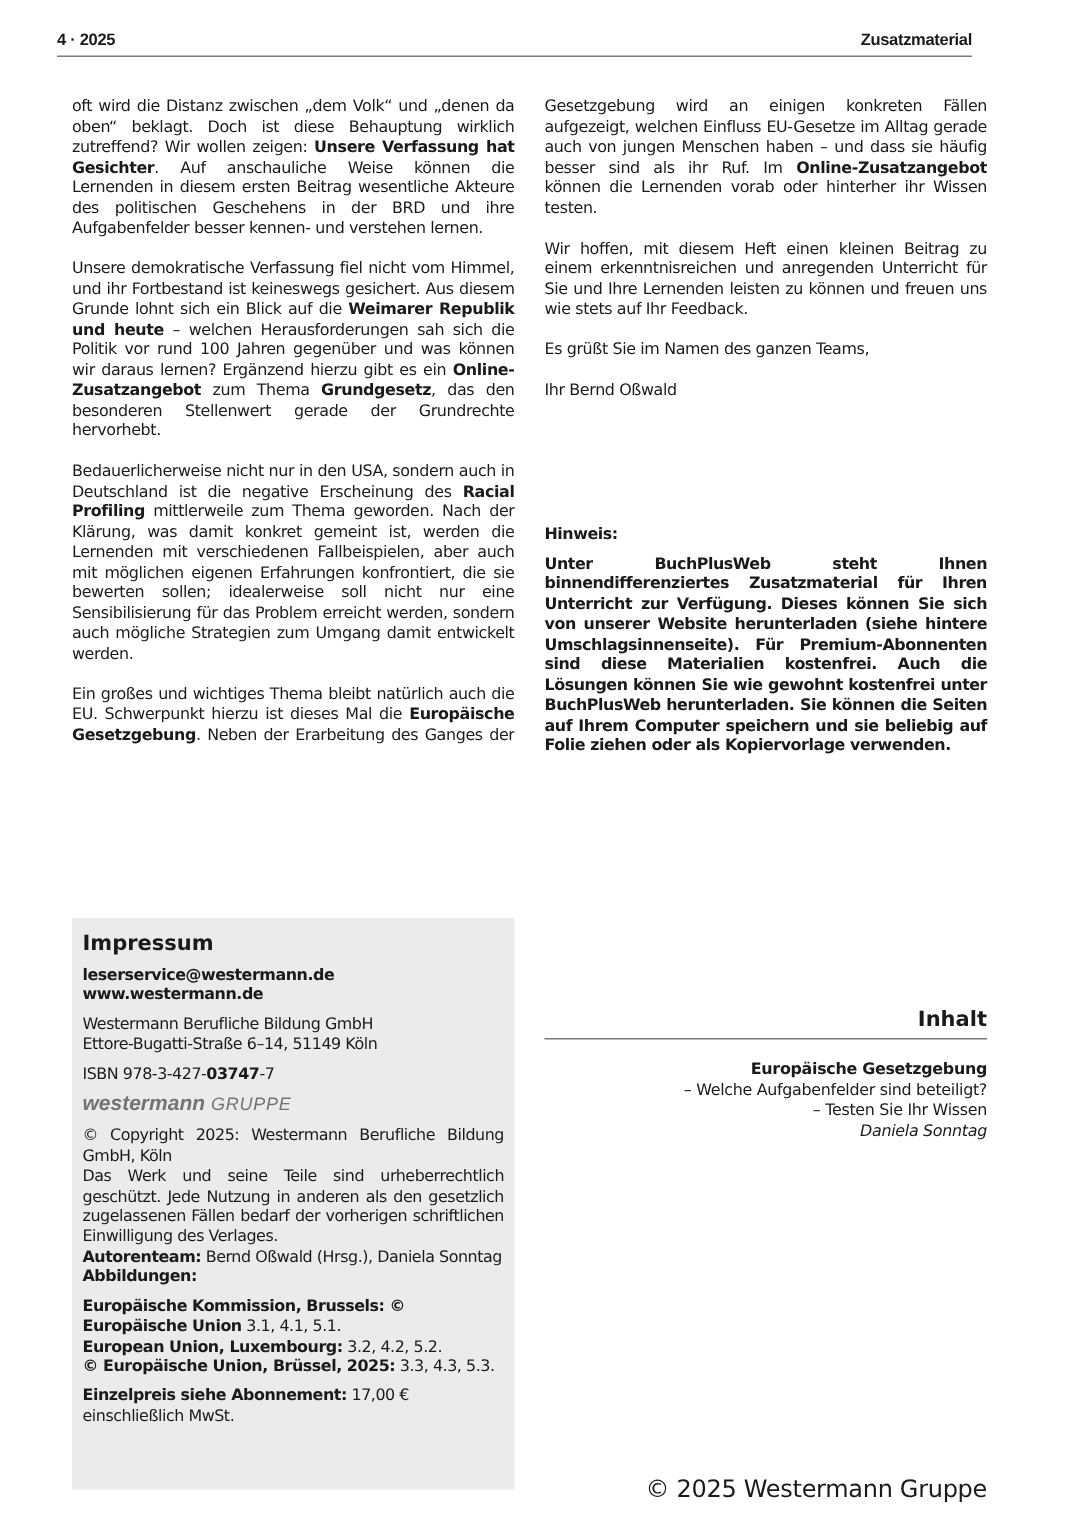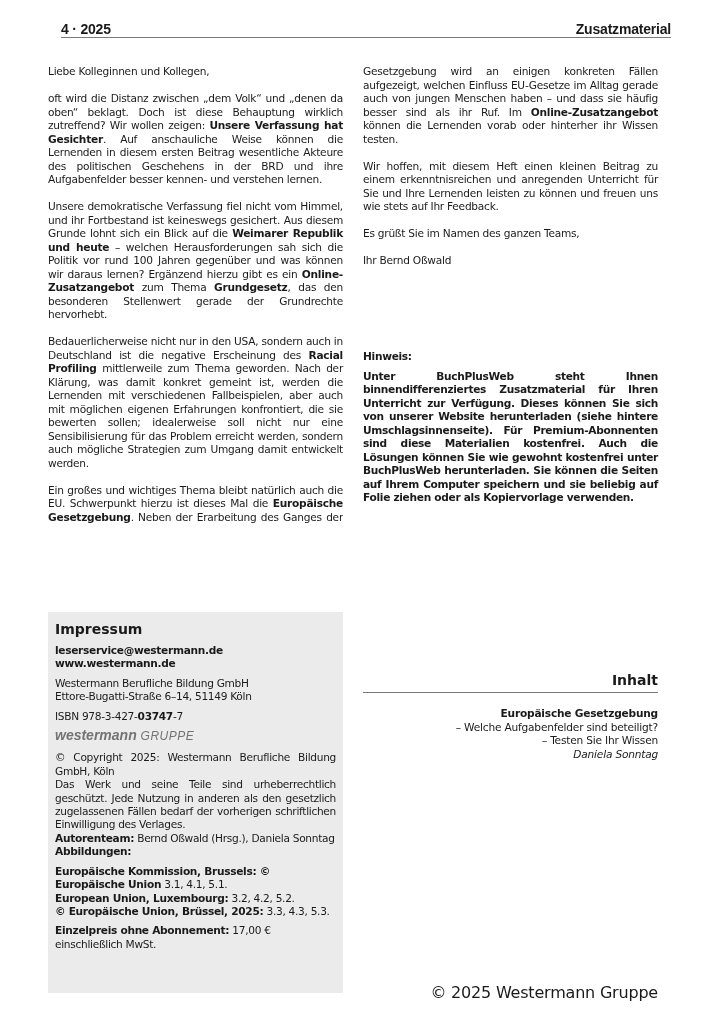--- a/index.html
+++ b/index.html
@@ -2,24 +2,24 @@
 <html><head>
   <meta charset="utf-8">
   <style>
     html, body { margin: 0; padding: 0; background: #ffffff; }
     body {
       width: 720px; height: 1019px; position: relative; overflow: hidden;
       font-family: "DejaVu Sans", "Liberation Sans", sans-serif;
       color: #1a1a1a;
     }
     .header {
-      position: absolute; left: 61px; top: 21px; width: 610px; height: 16px;
+      position: absolute; left: 38px; top: 21px; width: 610px; height: 16px;
       border-bottom: 1.5px solid #7a7a7a;
       font-family: "Liberation Sans", sans-serif; font-weight: bold;
-      font-size: 14px; letter-spacing: -0.2px;
+      font-size: 11px; letter-spacing: -0.2px;
     }
     .header .left { position: absolute; left: 0; top: 0; }
     .header .right { position: absolute; right: 0; top: 0; }
     .col {
       position: absolute; font-size: 10.6px; line-height: 13.5px;
       text-align: justify; letter-spacing: -0.25px;
       font-family: "DejaVu Sans", sans-serif;
     }
     .col p { margin: 0 0 13.5px 0; }
     .col-left { left: 48px; top: 65px; width: 295px; }
@@ -64,21 +64,20 @@
   </style>
 </head>
 <body>
 
 <div class="header">
   <span class="left">4 · 2025</span>
   <span class="right">Zusatzmaterial</span>
 </div>
 
 <div class="col col-left">
-  <p>Liebe Kolleginnen und Kollegen,</p>
   <p><span>oft wird die Distanz zwischen „dem Volk“ und „denen da oben“ beklagt. Doch ist diese Behauptung wirklich zutreffend? Wir wollen zeigen: </span><b>Unsere Verfassung hat Gesichter</b><span>. Auf anschauliche Weise können die Lernenden in diesem ersten Beitrag wesentliche Akteure des politischen Geschehens in der BRD und ihre Aufgabenfelder besser kennen- und verstehen lernen.</span></p>
   <p><span>Unsere demokratische Verfassung fiel nicht vom Himmel, und ihr Fortbestand ist keineswegs gesichert. Aus diesem Grunde lohnt sich ein Blick auf die </span><b>Weimarer Republik und heute</b><span> – welchen Herausforderungen sah sich die Politik vor rund 100 Jahren gegenüber und was können wir daraus lernen? Ergänzend hierzu gibt es ein </span><b>Online-Zusatzangebot</b><span> zum Thema </span><b>Grundgesetz</b><span>, das den besonderen Stellenwert gerade der Grundrechte hervorhebt.</span></p>
   <p><span>Bedauerlicherweise nicht nur in den USA, sondern auch in Deutschland ist die negative Erscheinung des </span><b>Racial Profiling</b><span> mittlerweile zum Thema geworden. Nach der Klärung, was damit konkret gemeint ist, werden die Lernenden mit verschiedenen Fallbeispielen, aber auch mit möglichen eigenen Erfahrungen konfrontiert, die sie bewerten sollen; idealerweise soll nicht nur eine Sensibilisierung für das Problem erreicht werden, sondern auch mögliche Strategien zum Umgang damit entwickelt werden.</span></p>
   <p style="margin-bottom:0; height:40px; overflow:hidden;"><span>Ein großes und wichtiges Thema bleibt natürlich auch die EU. Schwerpunkt hierzu ist dieses Mal die </span><b>Europäische Gesetzgebung</b><span>. Neben der Erarbeitung des Ganges der Gesetzgebung wird an einigen konkreten Fällen aufgezeigt, welchen Einfluss EU-Gesetze im Alltag gerade auch von jungen Menschen haben – und dass sie häufig besser sind als ihr Ruf. Im </span></p>
 </div>
 
 <div class="col col-right">
   <p><span>Gesetzgebung wird an einigen konkreten Fällen aufgezeigt, welchen Einfluss EU-Gesetze im Alltag gerade auch von jungen Menschen haben – und dass sie häufig besser sind als ihr Ruf. Im </span><b>Online-Zusatzangebot</b><span> können die Lernenden vorab oder hinterher ihr Wissen testen.</span></p>
   <p>Wir hoffen, mit diesem Heft einen kleinen Beitrag zu einem erkenntnisreichen und anregenden Unterricht für Sie und Ihre Lernenden leisten zu können und freuen uns wie stets auf Ihr Feedback.</p>
   <p>Es grüßt Sie im Namen des ganzen Teams,</p>
@@ -104,21 +103,21 @@
   <div class="logo"><span class="brand">westermann</span> <span class="gruppe">GRUPPE</span></div>
   <div class="just">© Copyright 2025: Westermann Berufliche Bildung GmbH, Köln</div>
   <div class="just">Das Werk und seine Teile sind urheberrechtlich geschützt. Jede Nutzung in anderen als den gesetzlich zugelassenen Fällen bedarf der vorherigen schriftlichen Einwilligung des Verlages.</div>
   <div><b>Autorenteam:</b><span> Bernd Oßwald (Hrsg.), Daniela Sonntag</span></div>
   <div class="block"><b>Abbildungen:</b></div>
   <div class="block">
     <div><b>Europäische Kommission, Brussels: © Europäische Union</b><span> 3.1, 4.1, 5.1.</span></div>
     <div><b>European Union, Luxembourg:</b><span> 3.2, 4.2, 5.2.</span></div>
     <div><b>© Europäische Union, Brüssel, 2025:</b><span> 3.3, 4.3, 5.3.</span></div>
   </div>
-  <div><b>Einzelpreis ohne Abonnement:</b><span> 17,00 € einschließlich MwSt.</span></div>
+  <div><b>Einzelpreis siehe Abonnement:</b><span> 17,00 € einschließlich MwSt.</span></div>
 </div>
 
 <div class="inhalt">
   <h2>Inhalt</h2>
   <div class="content">
     <div><b>Europäische Gesetzgebung</b></div>
     <div>– Welche Aufgabenfelder sind beteiligt?</div>
     <div>– Testen Sie Ihr Wissen</div>
     <div class="author">Daniela Sonntag</div>
   </div>

